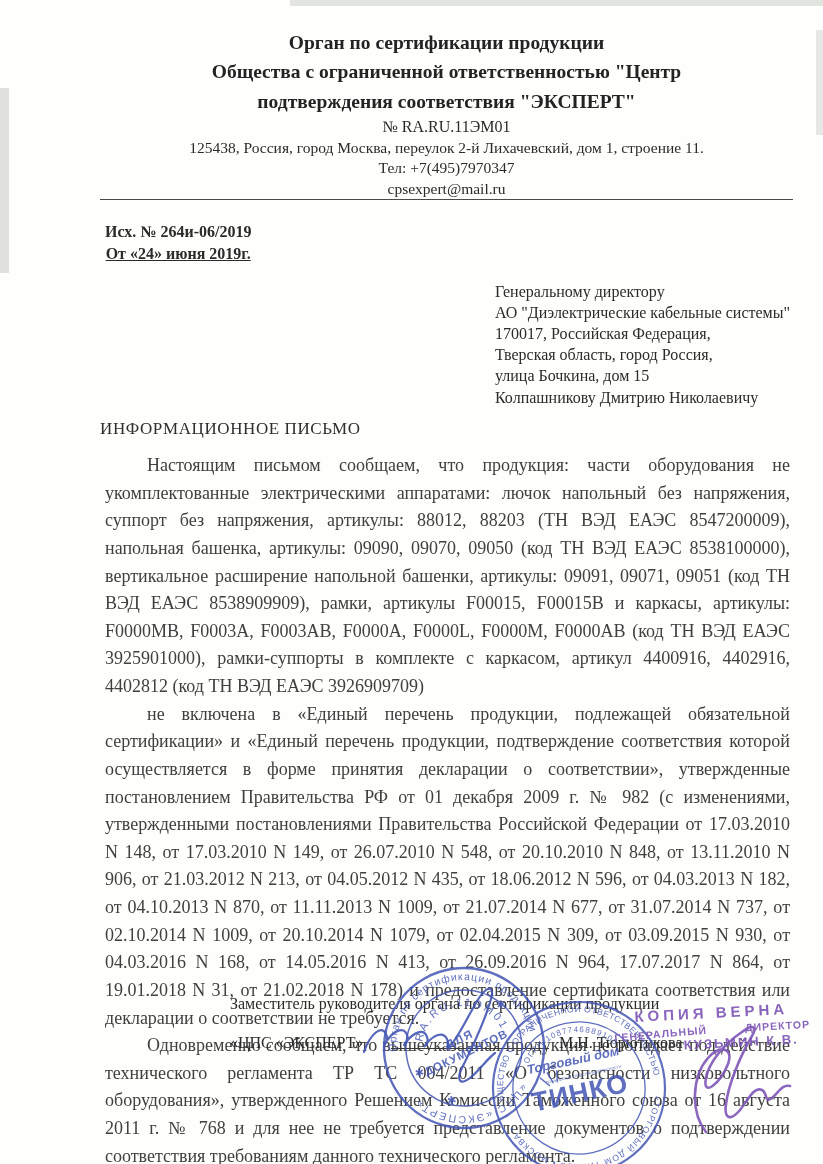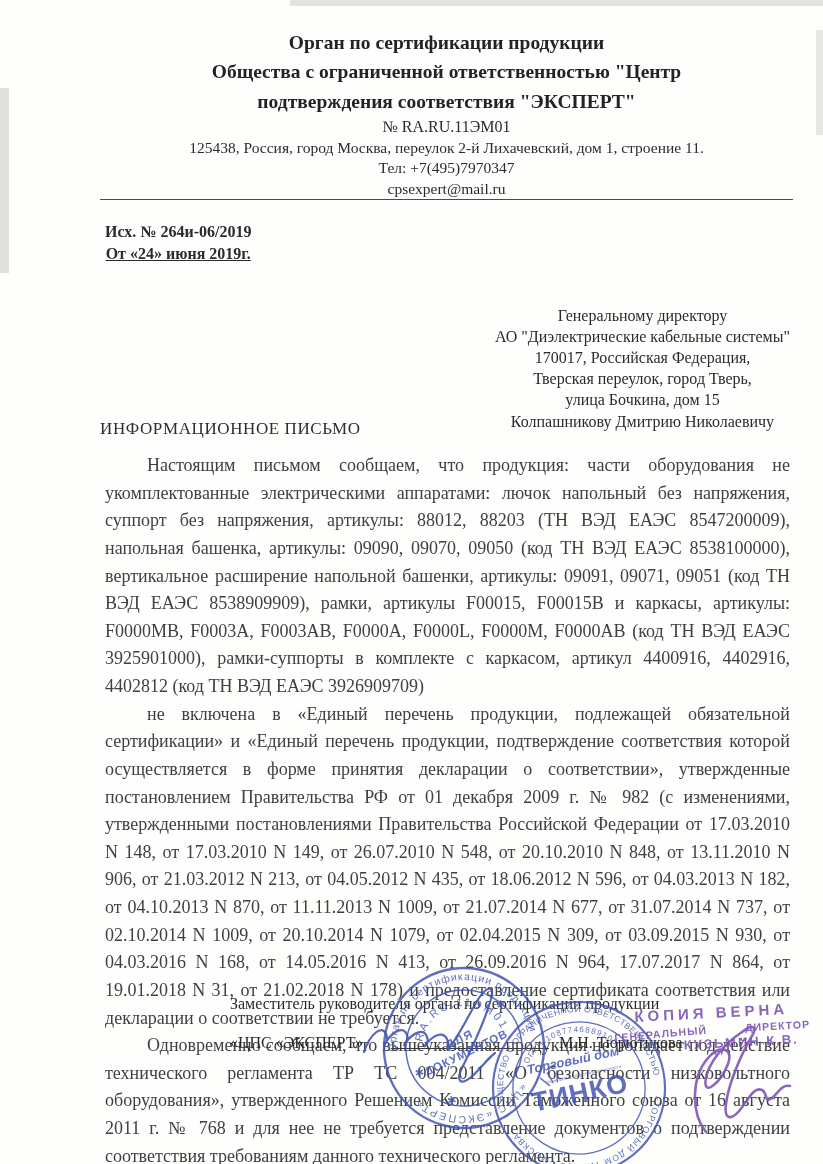--- a/index.html
+++ b/index.html
@@ -17,21 +17,21 @@
   .letterhead{position:absolute;left:100px;right:30px;top:28px;text-align:center;}
   .lh-title{font-size:19.5px;font-weight:bold;line-height:1.5;color:#232323;}
   .lh-reg{font-size:16px;line-height:1.3;margin-top:1px;}
   .lh-line{font-size:15.5px;line-height:1.34;}
 
   .rule{position:absolute;left:100px;right:30px;top:199px;border-top:1.6px solid #4a4a4a;}
 
   .ref{position:absolute;left:105px;top:221px;font-size:16px;line-height:1.38;font-weight:bold;}
   .ref .dated{text-decoration:underline;text-align:center;}
 
-  .recipient{position:absolute;right:33px;top:281px;text-align:center;font-size:16px;line-height:1.32;margin-top:24px;}
+  .recipient{position:absolute;right:33px;top:281px;text-align:left;font-size:16px;line-height:1.32;}
 
   .subject{position:absolute;left:100px;right:30px;top:419px;text-align:left;
     font-size:17px;letter-spacing:.6px;color:#2e2e2e;}
 
   .body-text{position:absolute;left:105px;right:33px;top:452px;
     font-size:18px;line-height:1.535;text-align:justify;color:#404040;}
   .body-text p{margin:0;text-indent:42px;}
 
   .sig-row1{position:absolute;left:230px;top:995px;font-size:16px;}
   .sig-row2{position:absolute;left:230px;top:1034px;width:565px;font-size:16px;
@@ -82,21 +82,21 @@
 
   <div class="ref">
     <div>Исх. № 264и-06/2019</div>
     <div class="dated">От «24» июня 2019г.</div>
   </div>
 
   <div class="recipient">
     <div>Генеральному директору</div>
     <div>АО "Диэлектрические кабельные системы"</div>
     <div>170017, Российская Федерация,</div>
-    <div>Тверская переулок, город Тверь,</div>
+    <div>Тверская область, город Россия,</div>
     <div>улица Бочкина, дом 15</div>
     <div>Колпашникову Дмитрию Николаевичу</div>
   </div>
 
   <div class="subject">ИНФОРМАЦИОННОЕ ПИСЬМО</div>
 
   <div class="body-text">
     <p>Настоящим письмом сообщаем, что продукция: части оборудования не укомплектованные электрическими аппаратами: лючок напольный без напряжения, суппорт без напряжения, артикулы: 88012, 88203  (ТН ВЭД ЕАЭС 8547200009), напольная башенка, артикулы:  09090, 09070, 09050  (код ТН ВЭД ЕАЭС 8538100000), вертикальное расширение напольной башенки, артикулы: 09091, 09071, 09051 (код ТН ВЭД ЕАЭС 8538909909), рамки, артикулы F00015, F00015B и каркасы, артикулы: F0000MB, F0003A, F0003AB, F0000A, F0000L, F0000M, F0000AB (код ТН ВЭД ЕАЭС 3925901000),  рамки-суппорты в комплекте с каркасом, артикул 4400916, 4402916, 4402812 (код ТН ВЭД ЕАЭС 3926909709)</p>
     <p>не включена в «Единый перечень продукции, подлежащей обязательной сертификации» и «Единый перечень продукции, подтверждение соответствия которой осуществляется в форме принятия декларации о соответствии», утвержденные постановлением Правительства РФ от 01 декабря 2009 г. № 982 (с изменениями, утвержденными постановлениями Правительства Российской Федерации от 17.03.2010 N 148, от 17.03.2010 N 149, от 26.07.2010 N 548, от 20.10.2010 N 848, от 13.11.2010 N 906, от 21.03.2012 N 213, от 04.05.2012 N 435, от 18.06.2012 N 596, от 04.03.2013 N 182, от 04.10.2013 N 870, от 11.11.2013 N 1009, от 21.07.2014 N 677, от 31.07.2014 N 737, от 02.10.2014 N 1009, от 20.10.2014 N 1079, от 02.04.2015 N 309, от 03.09.2015 N 930, от 04.03.2016 N 168, от 14.05.2016 N 413, от 26.09.2016 N 964, 17.07.2017 N 864, от 19.01.2018 N 31, от 21.02.2018 N 178) и предоставление сертификата соответствия или декларации о соответствии не требуется.</p>
     <p>Одновременно сообщаем, что вышеуказанная продукция не попадает под действие технического регламента ТР ТС 004/2011 «О безопасности низковольтного оборудования», утвержденного Решением Комиссии Таможенного союза от 16 августа 2011 г. № 768 и для нее не требуется представление документов о подтверждении соответствия требованиям данного технического регламента.</p>

